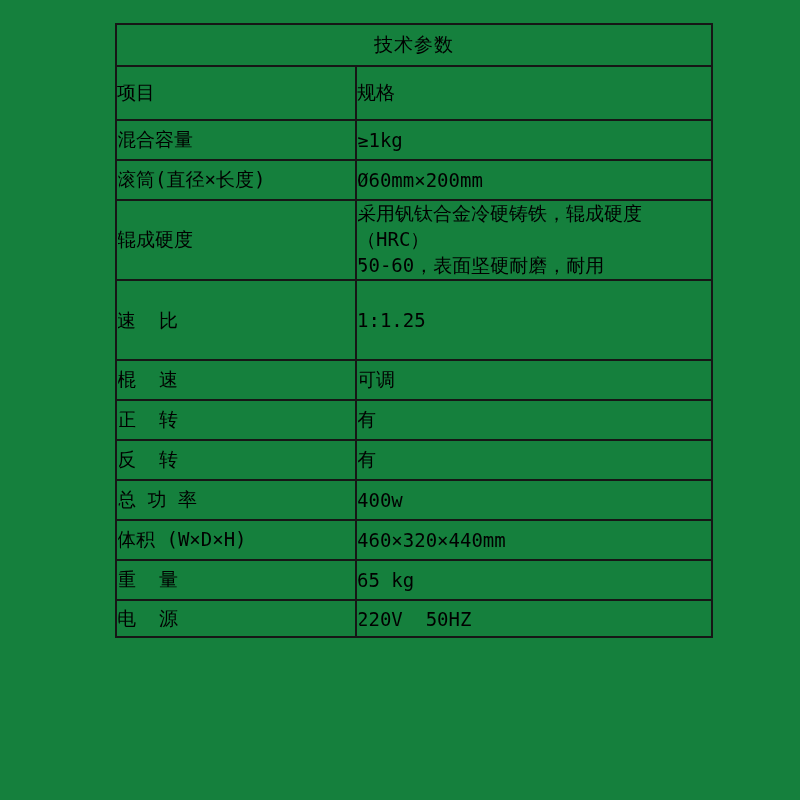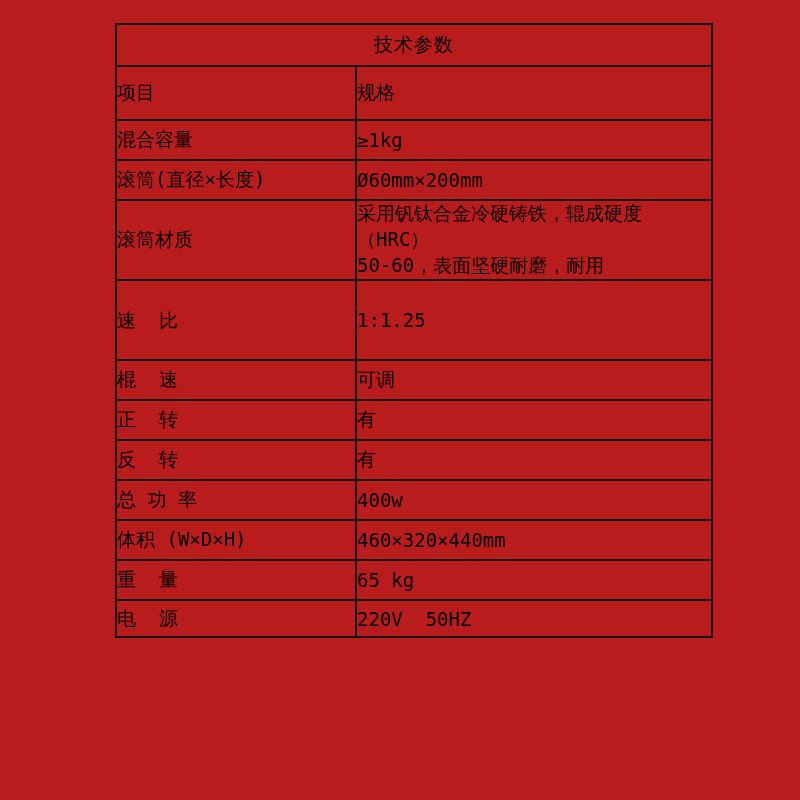--- a/index.html
+++ b/index.html
@@ -8,21 +8,21 @@
     background: #ffffff;
     width: 800px;
     height: 800px;
     font-family: "DejaVu Sans Mono", "DejaVu Sans", monospace;
     color: #000000;
   }
   .page {
     position: relative;
     width: 800px;
     height: 800px;
-    background: #b91c1c;
+    background: #15803d;
     overflow: hidden;
   }
   table.spec-table {
     position: absolute;
     left: 115px;
     top: 23px;
     width: 596px;
     border-collapse: collapse;
     table-layout: fixed;
   }
@@ -48,20 +48,21 @@
   td.label-cell {
     padding-left: 11px;
   }
   td.value-cell {
     padding-left: 11px;
     padding-right: 4px;
     margin-left: 40px;
   }
   #spec-rows tr td {
     height: 38px;
+    border-radius: 20px;
   }
   
   #spec-rows tr:nth-child(4) td {
     height: 78px;
     line-height: 23px;
   }
   
   #spec-rows tr:last-child td {
     height: 35px;
   }
@@ -90,21 +91,21 @@
     <td class="value-cell">≥1kg</td>
   </tr>
 
 
   <tr>
     <td class="label-cell">滚筒(直径×长度)</td>
     <td class="value-cell">Ø60mm×200mm</td>
   </tr>
 
   <tr>
-    <td class="label-cell">滚筒材质</td>
+    <td class="label-cell">辊成硬度</td>
     <td class="value-cell">采用钒钛合金冷硬铸铁，辊成硬度（HRC）
 50-60，表面坚硬耐磨，耐用</td>
   </tr>
 
 
   <tr>
     <td class="label-cell">速  比</td>
     <td class="value-cell">1:1.25</td>
   </tr>
 

